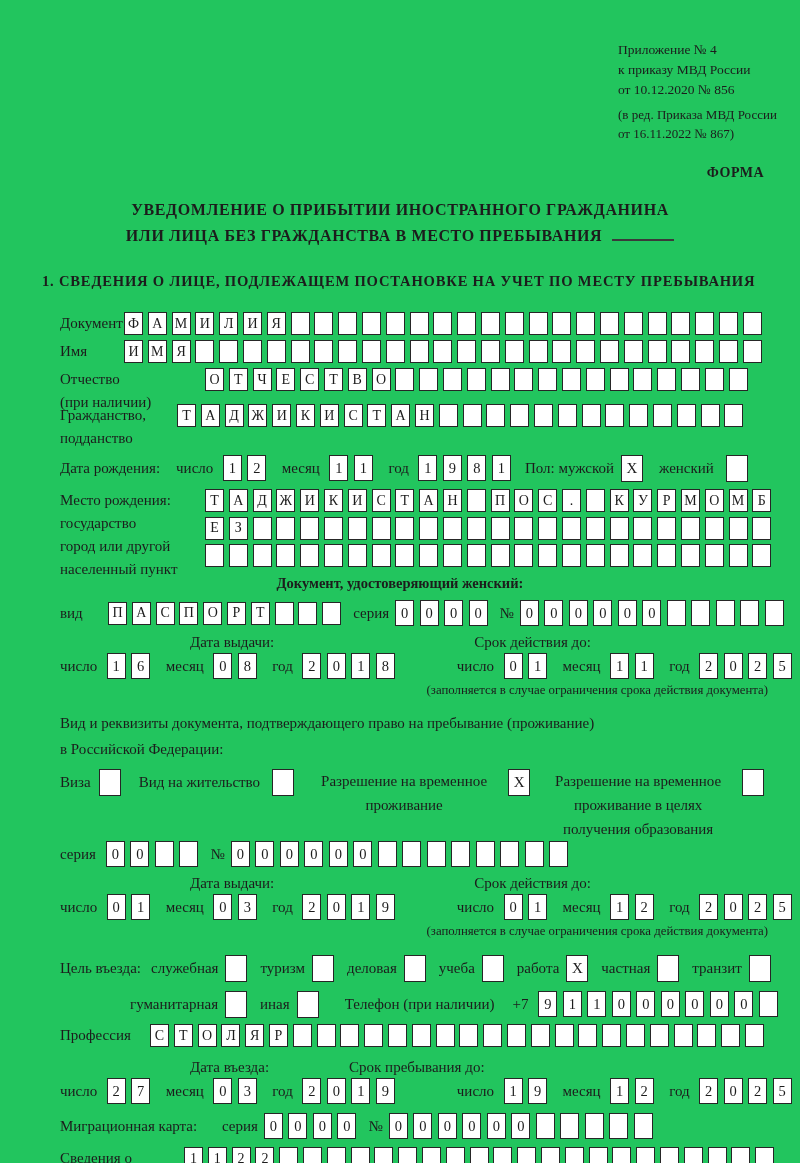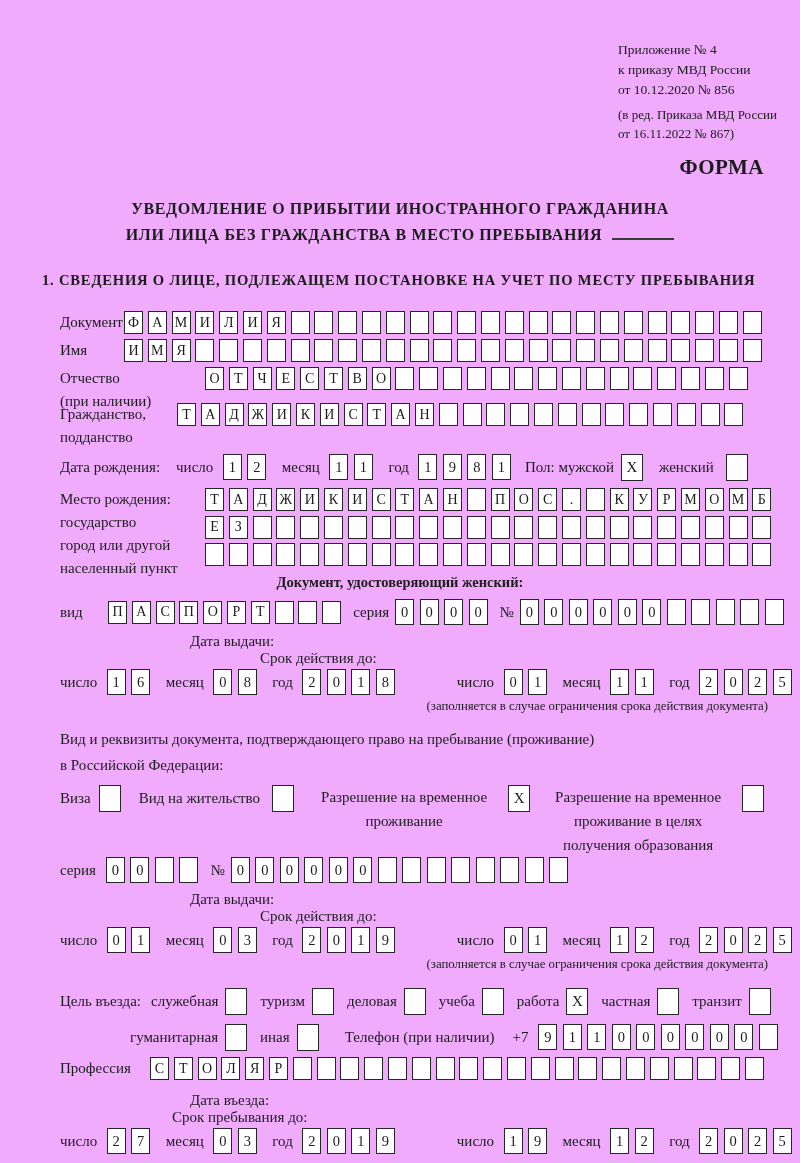--- a/index.html
+++ b/index.html
@@ -1,31 +1,31 @@
 <!DOCTYPE html>
 <html><head>
 <meta charset="utf-8">
 <style>
   html,body{margin:0;padding:0;background:#ffffff;}
   .page{
     position:relative;
     width:800px;height:1163px;
     margin:0 auto;
-    background:#f0abfc;
+    background:#22c55e;
     color:#1c1c1c;
     font-family:"Liberation Serif","DejaVu Serif",serif;
     font-size:15px;
     box-sizing:border-box;
     padding:0 0 0 60px;
     overflow:hidden;
   }
   
   .appendix{margin:40px 0 0 558px;font-size:13.5px;line-height:20px;}
   .amendment{margin:5px 0 0 558px;font-size:13px;line-height:19px;}
-  .forma{margin:12px 36px 0 0;text-align:right;font-weight:bold;font-size:21px;letter-spacing:.5px;}
+  .forma{margin:22px 36px 0 0;text-align:right;font-weight:bold;font-size:14px;letter-spacing:.5px;}
   .title{margin:16px 60px 0 0;text-align:center;font-weight:bold;font-size:16px;line-height:26px;letter-spacing:.6px;}
   .tunder{display:inline-block;width:62px;border-bottom:2.6px solid #3a3a3a;margin-left:10px;vertical-align:baseline;}
   .sec1{margin:24px 0 0 -18px;font-weight:bold;font-size:14.6px;letter-spacing:.8px;white-space:nowrap;}
 
   
   .frow{display:flex;align-items:center;flex-wrap:nowrap;}
   .frow-top{align-items:flex-start;}
   .flabel{flex:none;}
   .lblock{flex:none;}
   .lblock div{line-height:23px;}
@@ -42,21 +42,21 @@
   .checkbox{
     flex:none;display:inline-flex;align-items:center;justify-content:center;
     width:22px;height:27px;border:1.7px solid #262626;box-sizing:border-box;
     font-size:15px;background:#fff;
   }
 
   
   .dg{display:inline-flex;align-items:center;gap:5.5px;flex:none;}
   .dg .dl{margin:0 4px 0 10px;}
   .dg .dl.first{margin-left:0;}
-  .dhead-row{display:flex;flex-direction:column;}
+  .dhead-row{display:flex;}
   .dhead{font-size:15px;}
   .dhead-left{margin-left:130px;}
   .dhead-right{margin-left:200px;}
   .drow .dg-right{margin-left:62px;}
   .note{width:708px;text-align:right;font-size:12.8px;margin-top:4px;}
 
   
   .row-surname{margin-top:22px;}
   .row-name{margin-top:5px;}
   .row-patr{margin-top:5px;}
@@ -585,21 +585,21 @@
         <span class="cell"></span>
         <span class="cell"></span>
         <span class="cell"></span>
         <span class="cell"></span>
         <span class="cell"></span>
       </span>
   </div>
 
   <div class="dhead-row m1" style="margin-top:12px">
     <span class="dhead dhead-left">Дата въезда:</span>
-    <span class="dhead dhead-right" style="margin-left:112px">Срок пребывания до:</span>
+    <span class="dhead dhead-right" style="margin-left:80px">Срок пребывания до:</span>
   </div>
   <div class="frow drow">
     <span class="dg">
         <span class="dl first">число</span>
         <span class="cell dcell">2</span>
         <span class="cell dcell">7</span>
         <span class="dl">месяц</span>
         <span class="cell dcell">0</span>
         <span class="cell dcell">3</span>
         <span class="dl">год</span>

